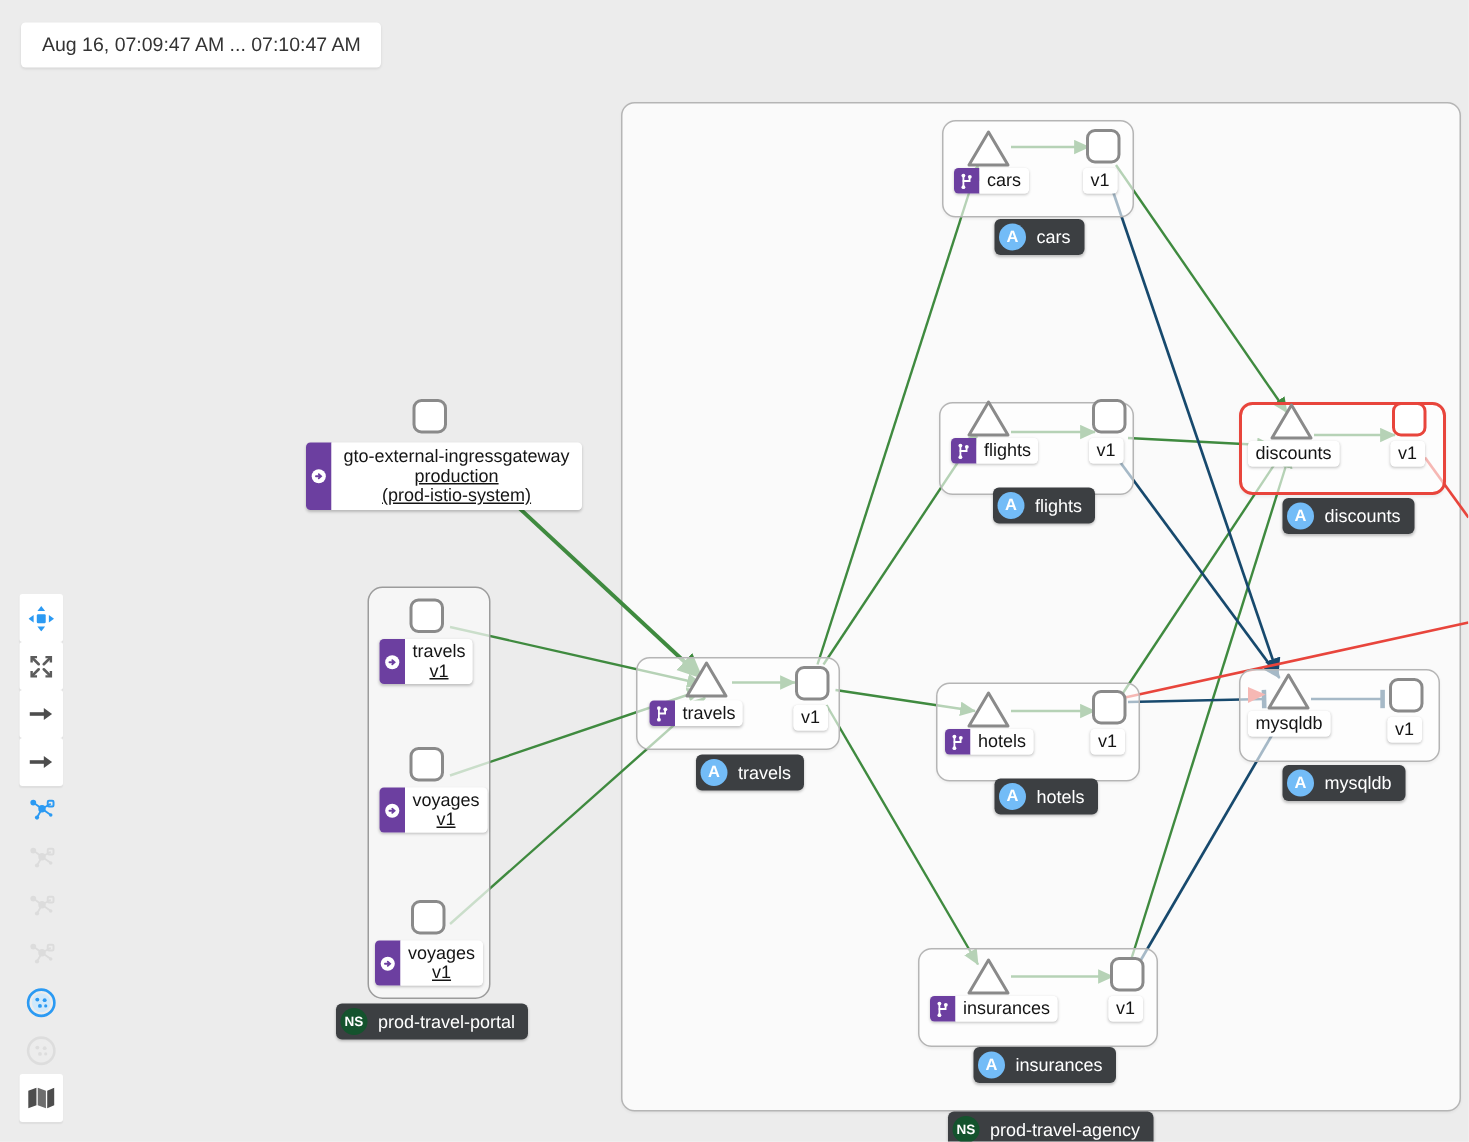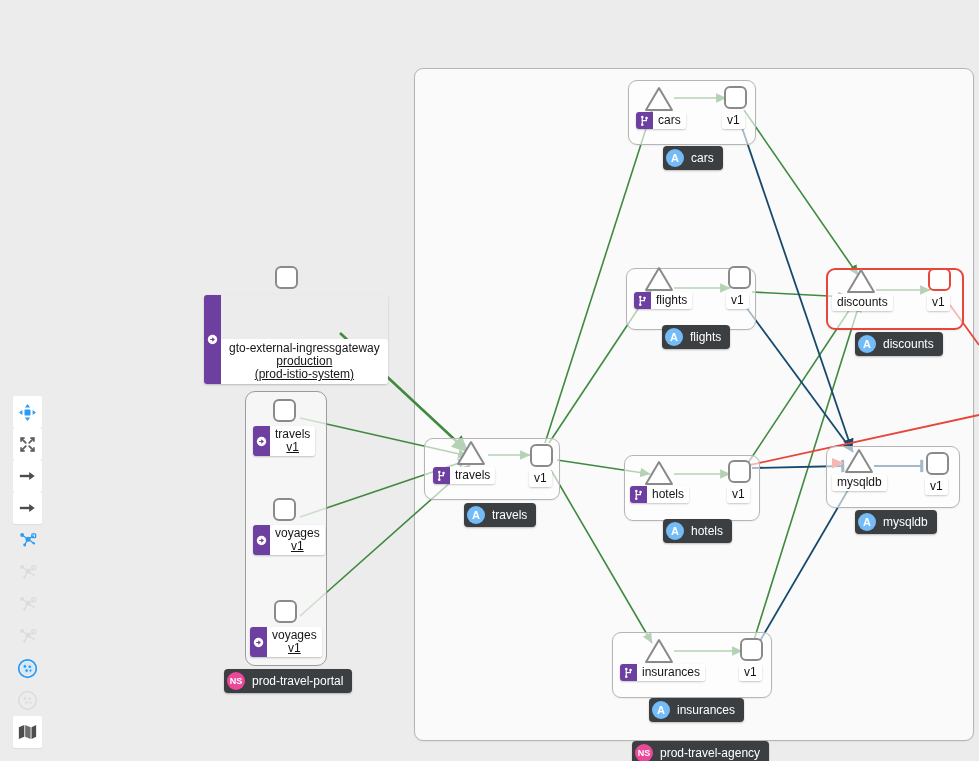--- a/index.html
+++ b/index.html
@@ -129,29 +129,30 @@
     box-shadow: 0 1px 2px rgba(0,0,0,.25);
     white-space: nowrap;
   }
   .apppill .circ {
     width: 18px; height: 18px; border-radius: 50%;
     background: #73bcf7; color: #ffffff;
     font-size: 11px; font-weight: bold;
     display: flex; align-items: center; justify-content: center;
     margin-right: 7px;
   }
-  .apppill .circ.ns { background: #ec4899; font-size: 9px; }
+  .apppill .circ.ns { background: #14532d; font-size: 9px; }
 
   .mono-v { font-size: 12px; }
 </style>
 </head>
 <body>
 
 <div id="root">
 
+  <div id="time-range">Aug 16, 07:09:47 AM ... 07:10:47 AM</div>
 
   <div id="toolbar">
 
     <div class="tb-btn" title="Drag">
       <svg width="17" height="17" viewBox="0 0 20 20">
         <g fill="#2b9af3">
           <path d="M10 0l3 4h-6z"></path>
             <path d="M10 20l3-4h-6z"></path>
           <path d="M0 10l4-3v6z"></path>
             <path d="M20 10l-4-3v6z"></path>
@@ -374,21 +375,21 @@
 
   <div class="node" style="left:204px; top:266px;">
     <div class="wl-square" style="left:71px; top:0px;"></div>
     <div class="lbl has-badge" style="left:0px; top:29px;">
       <span class="badge">
         <svg width="11" height="11" viewBox="0 0 14 14">
           <circle cx="7" cy="7" r="6" fill="#ffffff"></circle>
           <path d="M4.6 7 L8.6 7 M7 5.2 L9 7 L7 8.8" stroke="#6c3fa0" stroke-width="1.5" fill="none" stroke-linecap="round"></path>
         </svg>
       </span>
-      <span class="txt" style="padding:3px 8px;margin-top:44px;">
+      <span class="txt" style="padding:3px 8px;">
         <span>gto-external-ingressgateway</span>
         <span class="l2">production</span>
         <span class="l2">(prod-istio-system)</span>
       </span>
     </div>
   </div>
 
   <div class="node" style="left:253px; top:399px;">
     <div class="wl-square" style="left:20px; top:0px;"></div>
     <div class="lbl has-badge" style="left:0px; top:27px;">

